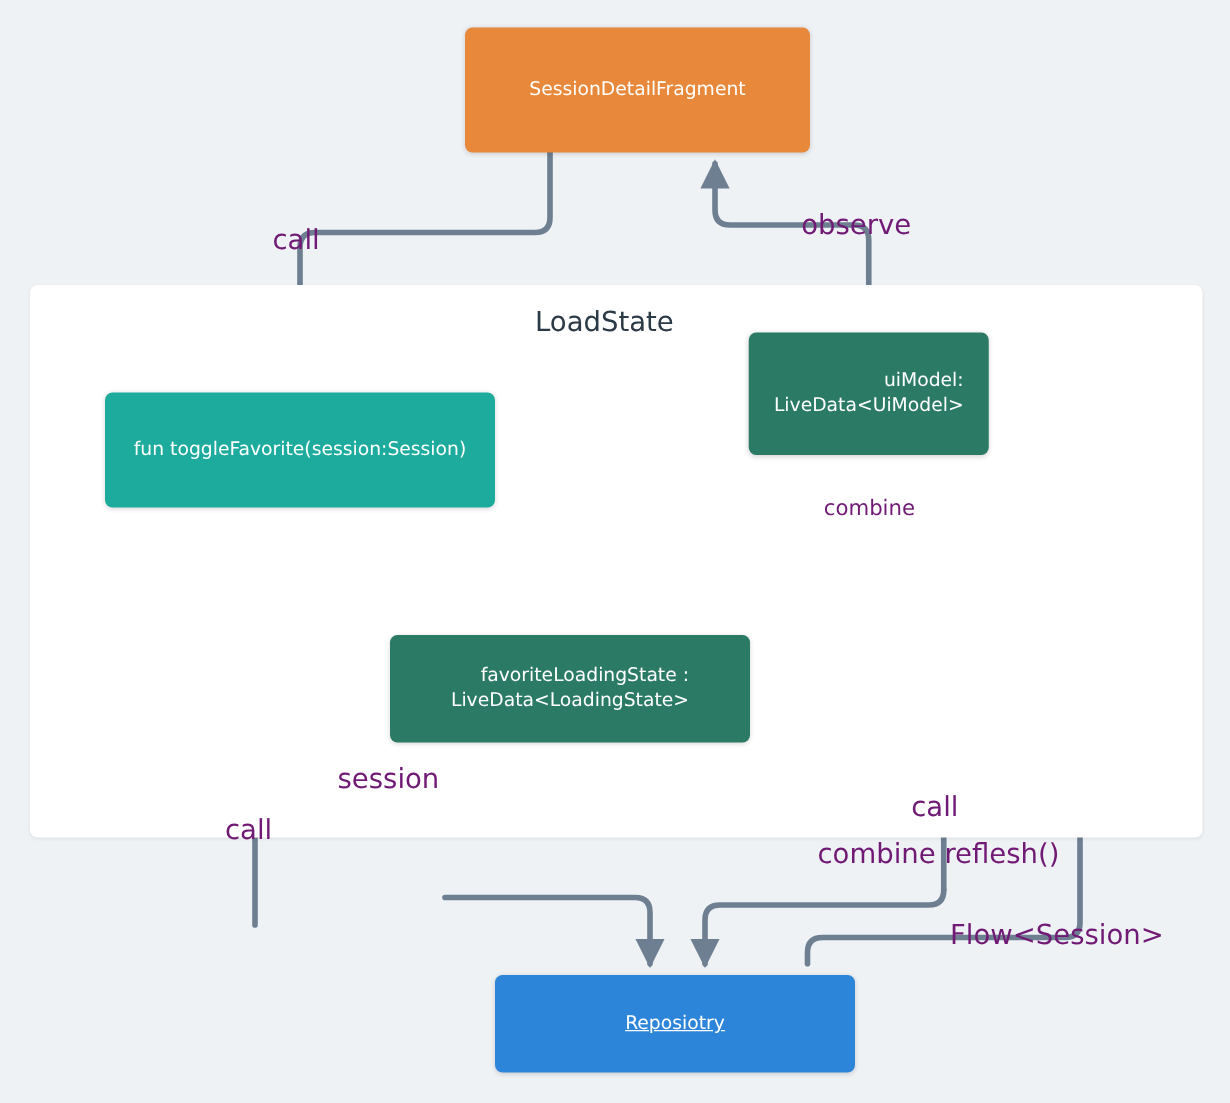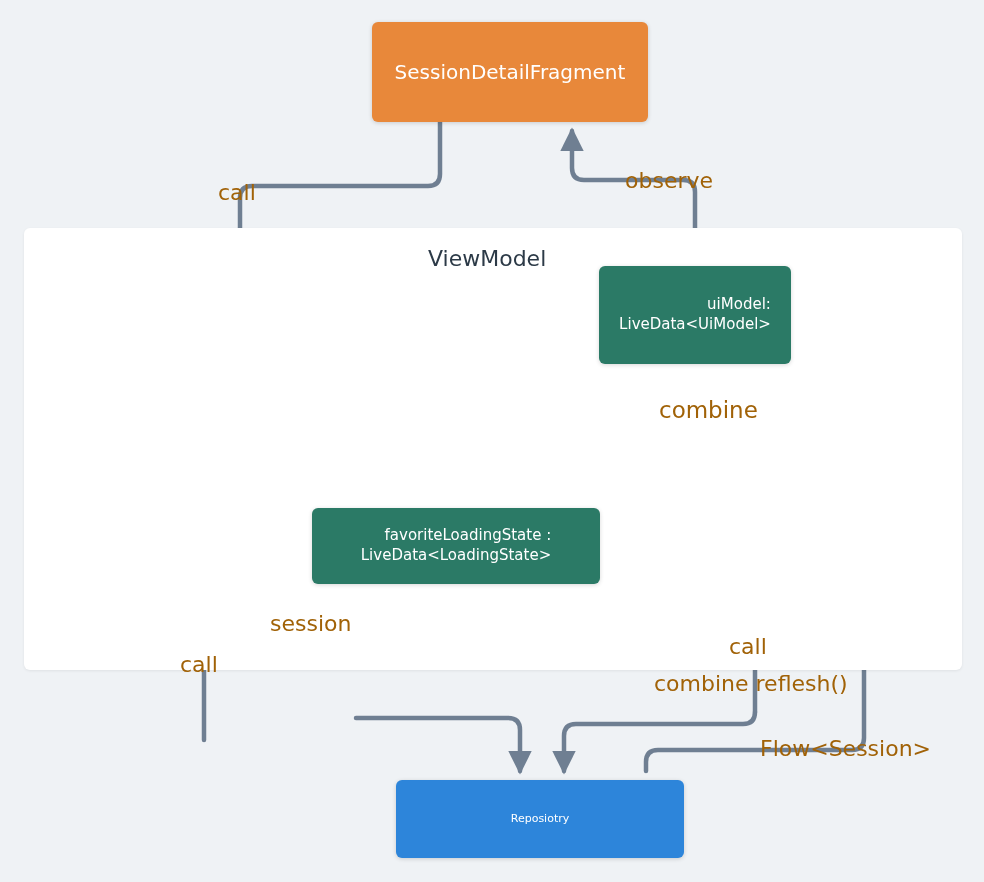--- a/index.html
+++ b/index.html
@@ -50,44 +50,45 @@
     box-sizing: border-box;
     padding: 4px 10px;
   }
   .node-label {
     white-space: pre-line;
     display: block;
   }
   .edge-label {
     position: absolute;
     font-size: 22px;
-    color: #a16207;
+    color: #701a75;
     white-space: nowrap;
     background: transparent;
   }
   .n-fragment {
     background: #e8883a;
-    font-size: 20px;
+    font-size: 15px;
     font-weight: 500;
   }
   .n-fun {
     background: #1cab9d;
     font-size: 15px;
     font-weight: 500;
   }
   .n-live {
     background: #2b7a66;
     font-size: 15px;
     font-weight: 500;
     text-align: right;
   }
   .n-repo {
     background: #2d85da;
-    font-size: 11px;
+    font-size: 15px;
     font-weight: 500;
+    text-decoration: underline;
   }
 </style>
 </head>
 <body>
 
 <div id="stage">
 
   <svg id="edges" viewBox="0 0 984 882" width="984" height="882" xmlns="http://www.w3.org/2000/svg">
     <defs>
       <marker id="arrow" viewBox="0 0 10 10" refX="8.5" refY="5" markerWidth="5.2" markerHeight="5.2" orient="auto-start-reverse">
@@ -114,47 +115,50 @@
 
       <path d="M 755 712 Q 755 724 743 724 L 576 724 Q 564 724 564 736 L 564 771" marker-end="url(#arrow)"></path>
 
       <path d="M 755 712 L 755 599" marker-end="url(#arrow)"></path>
 
       <path d="M 646 771 L 646 762 Q 646 750 658 750 L 852 750 Q 864 750 864 738 L 864 599" marker-end="url(#arrow)"></path>
     </g>
   </svg>
 
   <div class="group-box" style="left:24px; top:228px; width:938px; height:442px;"></div>
-  <div class="group-title" style="left:428px; top:246px;">ViewModel</div>
+  <div class="group-title" style="left:428px; top:246px;">LoadState</div>
 
   <div class="node n-fragment" style="left:372px; top:22px; width:276px; height:100px;">
     <span class="node-label">SessionDetailFragment</span>
   </div>
 
+  <div class="node n-fun" style="left:84px; top:314px; width:312px; height:92px;">
+    <span class="node-label">fun toggleFavorite(session:Session)</span>
+  </div>
 
   <div class="node n-live" style="left:599px; top:266px; width:192px; height:98px;">
     <span class="node-label">uiModel:
 LiveData&lt;UiModel&gt;</span>
   </div>
 
-  <div class="node n-live" style="left:312px; top:508px; width:288px; height:76px;">
+  <div class="node n-live" style="left:312px; top:508px; width:288px; height:86px;">
     <span class="node-label">favoriteLoadingState :
 LiveData&lt;LoadingState&gt;</span>
   </div>
 
 
   <div class="node n-repo" style="left:396px; top:780px; width:288px; height:78px;">
     <span class="node-label">Reposiotry</span>
   </div>
 
   <div class="edge-label" style="left:218px; top:180px;">call</div>
 
-  <div class="edge-label" style="left:625px; top:168px;">observe</div>
+  <div class="edge-label" style="left:641px; top:168px;">observe</div>
 
-  <div class="edge-label" style="left:659px; top:397px; font-size:23px;">combine</div>
+  <div class="edge-label" style="left:659px; top:397px; font-size:17px;">combine</div>
 
   <div class="edge-label" style="left:270px; top:611px;">session</div>
 
   <div class="edge-label" style="left:180px; top:652px;">call</div>
 
 
   <div class="edge-label" style="left:729px; top:634px;">call</div>
 
   <div class="edge-label" style="left:654px; top:671px;">combine reflesh()</div>
 

